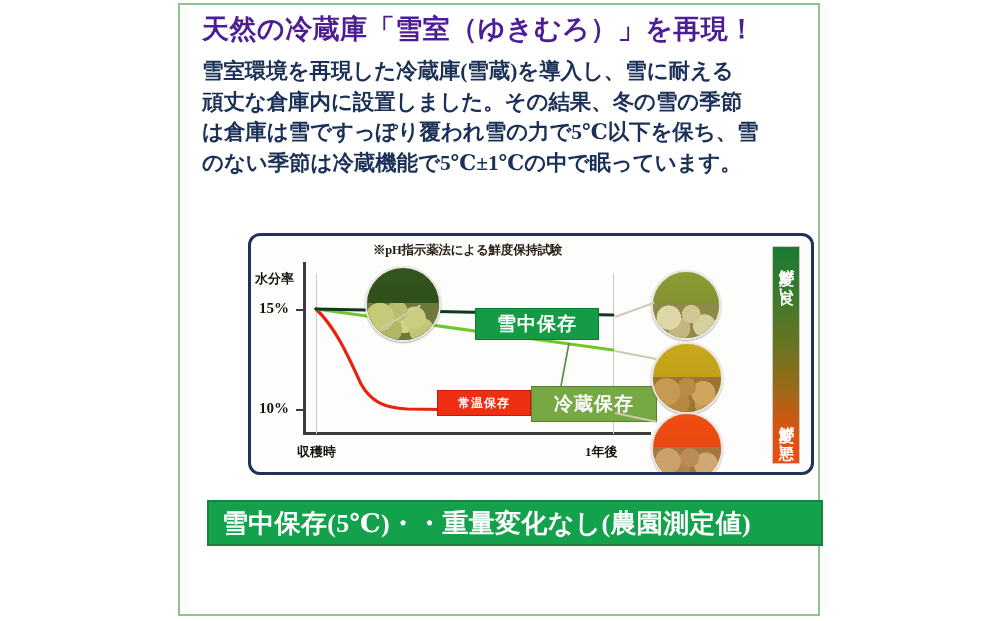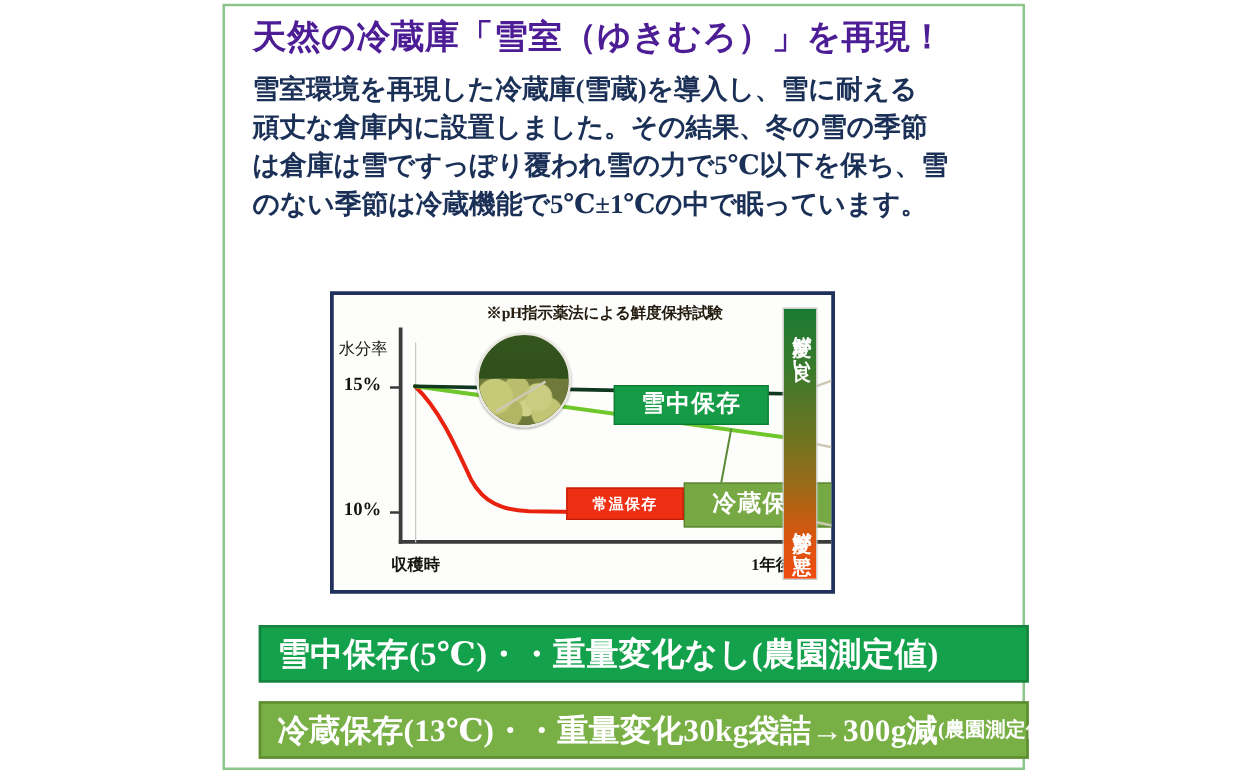--- a/index.html
+++ b/index.html
@@ -53,26 +53,26 @@
     font-weight: bold;
     color: #1b3057;
     line-height: 1.42;
     letter-spacing: -0.1px;
   }
   .body-copy .line { display: block; white-space: nowrap; }
 
   
   .chart-card {
     position: absolute;
-    left: 84px;
+    left: 68px;
     top: 228px;
-    width: 404px;
+    width: 566px;
     height: 242px;
     border: 3px solid #21315e;
-    border-radius: 0;
+    border-radius: 12px;
     background: #fdfdfb;
     box-sizing: border-box;
     overflow: hidden;
   }
 
   .chart-title {
     position: absolute;
     left: 122px;
     top: 6px;
     font-size: 12.5px;
@@ -114,21 +114,21 @@
     left: -7px;
     width: 9px;
     height: 2px;
     background: #3c3c3c;
   }
   .ylabel-axis {
     position: absolute;
     left: -48px;
     top: 8px;
     font-size: 13px;
-    font-weight: normal;
+    font-weight: bold;
     color: #15150f;
     white-space: nowrap;
   }
   .ytick-label {
     position: absolute;
     right: 100%;
     margin-right: 7px;
     transform: translateY(-52%);
     font-size: 15px;
     font-weight: bold;
@@ -405,19 +405,15 @@
       <div class="fresh-bar">
         <span class="fresh-text">鮮度が良い</span>
         <span class="fresh-text">鮮度が悪い</span>
       </div>
     </div>
 
     <div class="banner banner-snow">
       <span>雪中保存(5℃)・・重量変化なし(農園測定値)</span>
     </div>
 
-    <div class="banner banner-fridge">
-      <span>冷蔵保存(13℃)・・重量変化30kg袋詰→300g減</span>
-      <span class="banner-sub">(農園測定値)</span>
-    </div>
 
   </div>
 </div>
 
 </body></html>

